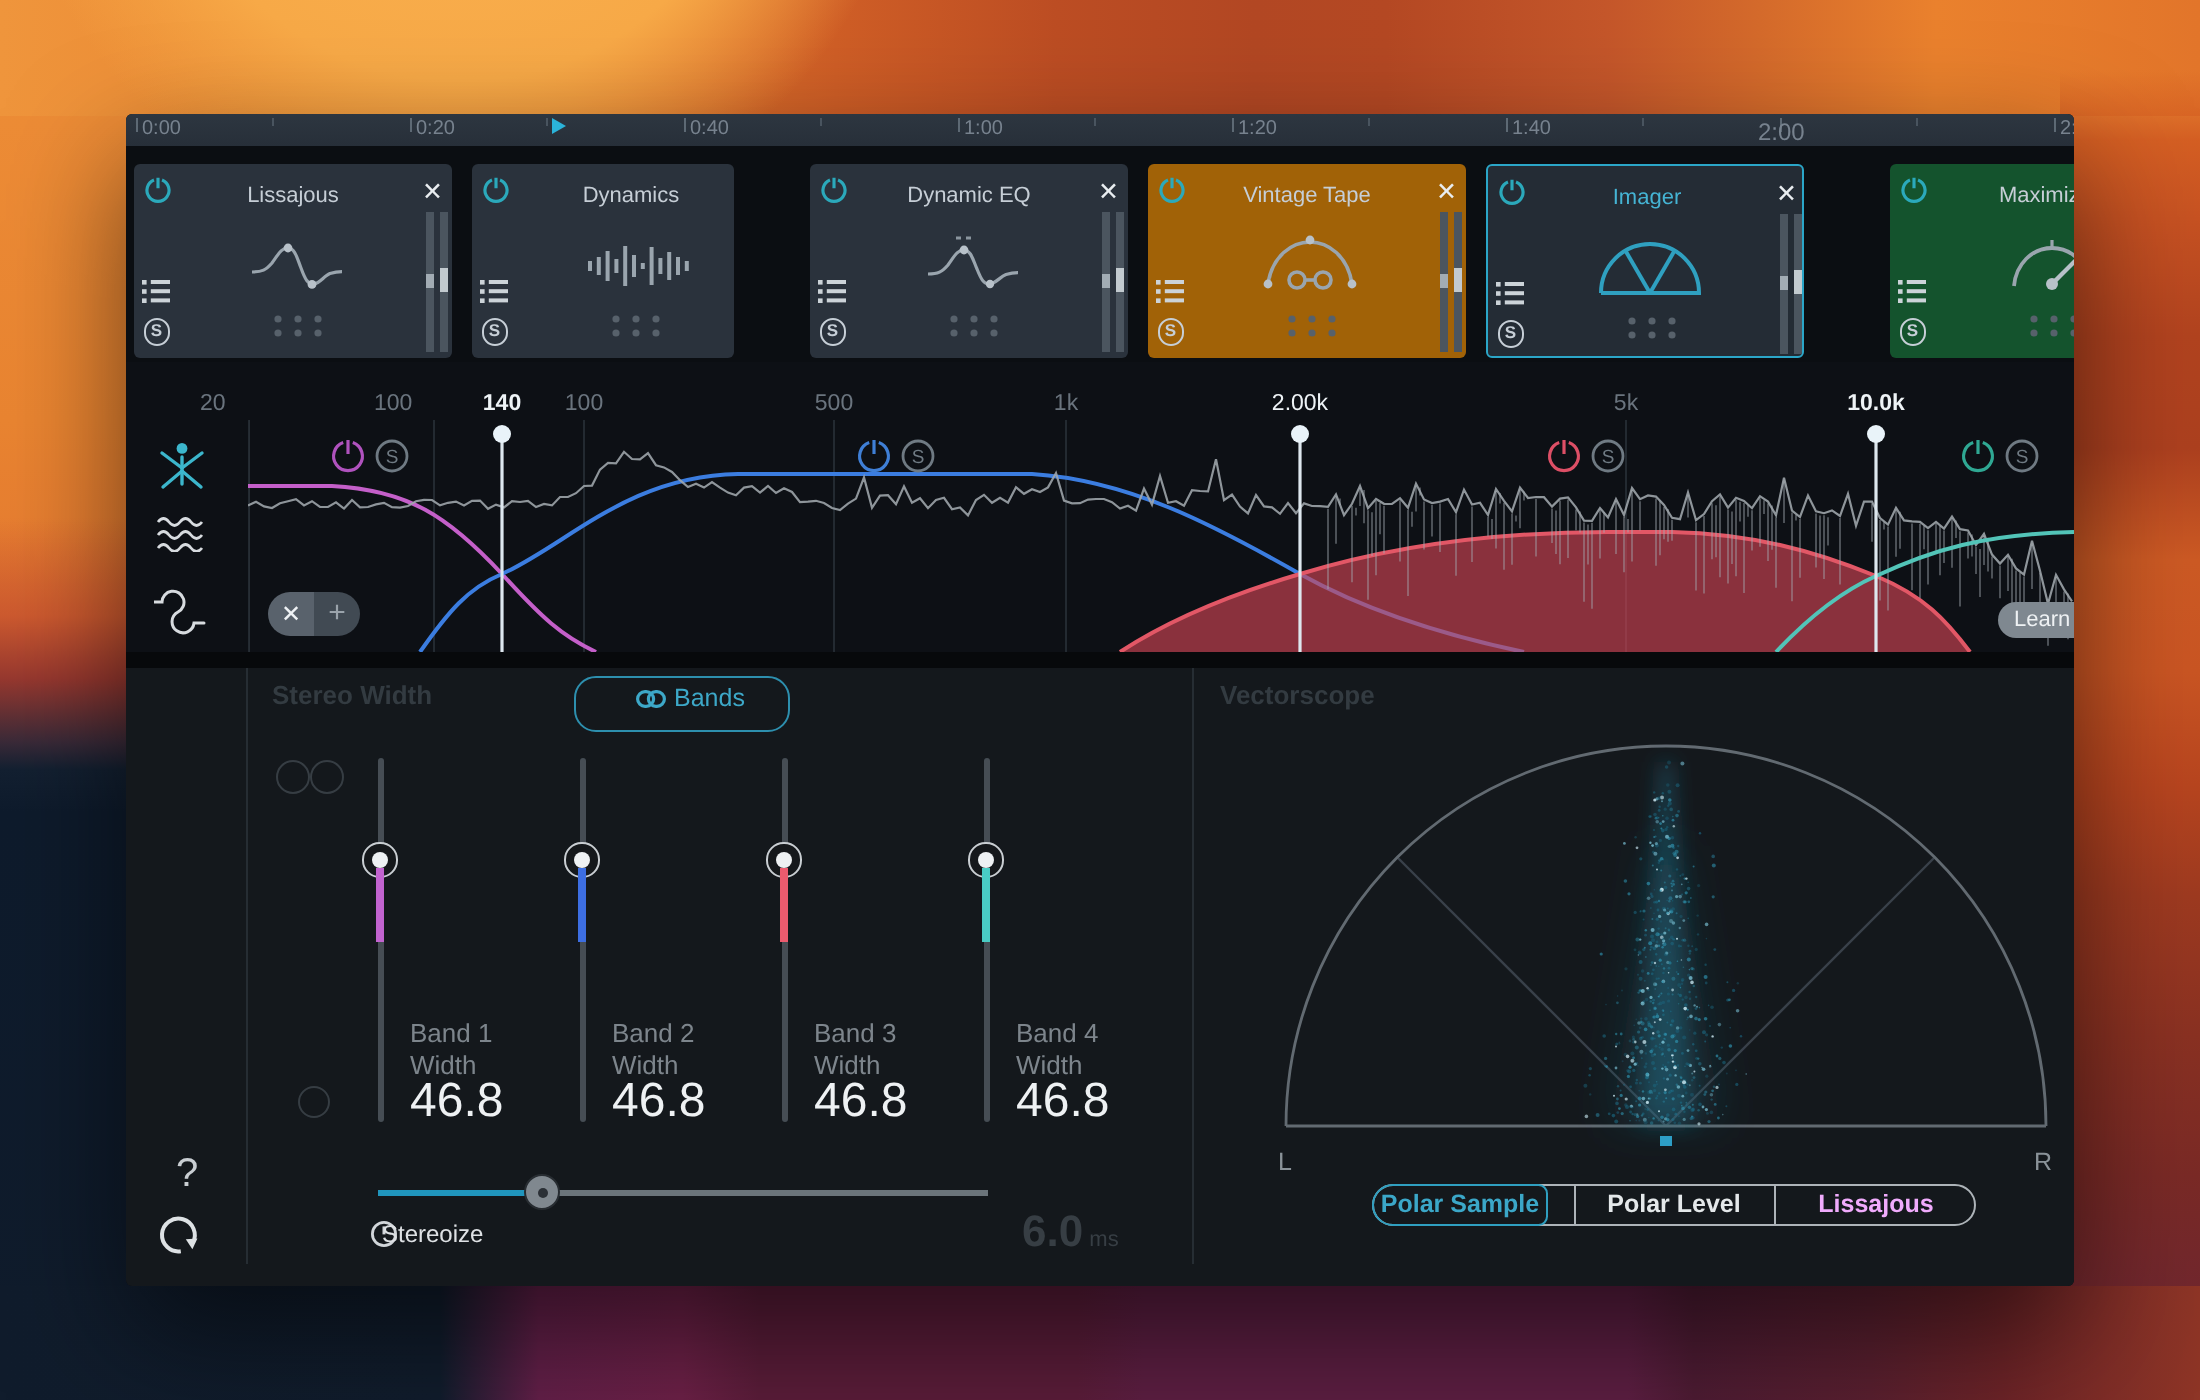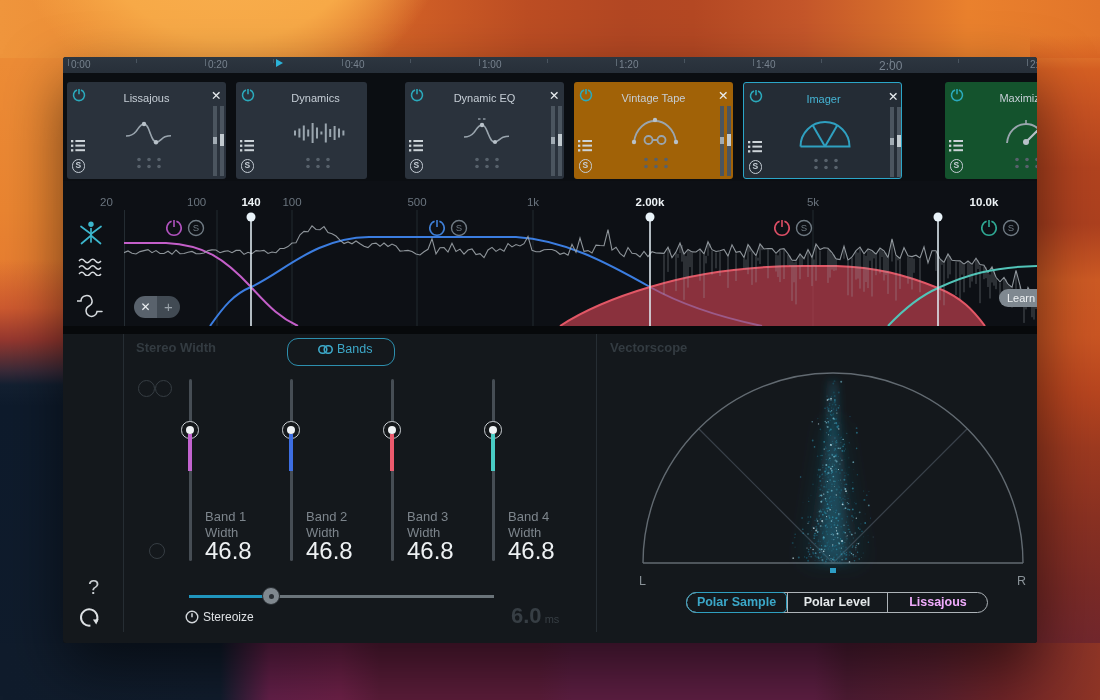--- a/index.html
+++ b/index.html
@@ -267,23 +267,23 @@
         <circle cx="29" cy="9.5" r="1.8" fill="#57616b"></circle>
       </svg>
     </div>
  <div style="position:absolute;left:0;top:124px;width:974px;height:145px;background:#0d1015"></div>
  <div style="position:absolute;left:37px;top:139px;width:60px;text-align:left;font-size:11.5px;font-weight:normal;color:#6a747e">20</div>
     <div style="position:absolute;left:124px;top:139px;width:60px;font-size:11.5px;font-weight:normal;color:#6a747e">100</div>
     <div style="position:absolute;left:158px;top:139px;width:60px;text-align:center;font-size:11.5px;font-weight:bold;color:#eef3f6">140</div>
     <div style="position:absolute;left:199px;top:139px;width:60px;text-align:center;font-size:11.5px;font-weight:normal;color:#6a747e">100</div>
     <div style="position:absolute;left:324px;top:139px;width:60px;text-align:center;font-size:11.5px;font-weight:normal;color:#6a747e">500</div>
     <div style="position:absolute;left:440px;top:139px;width:60px;text-align:center;font-size:11.5px;font-weight:normal;color:#6a747e">1k</div>
-    <div style="position:absolute;left:557px;top:139px;width:60px;text-align:center;font-size:11.5px;font-weight:bold;color:#eef3f6">2.00k</div>
+    <div style="position:absolute;left:557px;top:139px;width:60px;text-align:center;font-size:11.5px;font-weight:normal;color:#eef3f6">2.00k</div>
     <div style="position:absolute;left:720px;top:139px;width:60px;text-align:center;font-size:11.5px;font-weight:normal;color:#6a747e">5k</div>
-    <div style="position:absolute;left:891px;top:139px;width:60px;text-align:center;font-size:11.5px;font-weight:bold;color:#eef3f6">10.0k</div>
+    <div style="position:absolute;left:845px;top:139px;width:60px;text-align:center;font-size:11.5px;font-weight:bold;color:#eef3f6">10.0k</div>
  <div style="position:absolute;left:60.5px;top:153px;width:1px;height:116px;background:#272e35"></div>
  <svg style="position:absolute;left:61px;top:153px" width="913" height="116" viewBox="0 0 913 116">
 <line x1="0" y1="0" x2="0" y2="116" stroke="#232a31" stroke-width="1"></line>
       <line x1="93" y1="0" x2="93" y2="116" stroke="#232a31" stroke-width="1"></line>
       <line x1="168" y1="0" x2="168" y2="116" stroke="#232a31" stroke-width="1"></line>
       <line x1="293" y1="0" x2="293" y2="116" stroke="#232a31" stroke-width="1"></line>
       <line x1="409" y1="0" x2="409" y2="116" stroke="#232a31" stroke-width="1"></line>
       <line x1="689" y1="0" x2="689" y2="116" stroke="#232a31" stroke-width="1"></line>
 <path d="M0,33 L42,33 C80,35 100,48 127,77 C147,99 157,108 174,116" fill="none" stroke="#c45fc9" stroke-width="2"></path>
 <path d="M86,116 C100,96 110,84 127,77 C160,62 190,28 245,27 L392,27 C440,30 482,52 526,77 C560,96 600,108 638,116" fill="none" stroke="#3b7de0" stroke-width="2"></path>
@@ -467,21 +467,21 @@
 <path d="M1,16 q2.75,-3.5 5.5,0 t5.5,0 t5.5,0 t5.5,0"></path>
 </g>
     </svg>
 <svg style="position:absolute;left:14px;top:233px" width="26" height="30" viewBox="0 0 26 30">
 <path d="M0,11 L4,11 A5.5,5.5 0 1 1 12,16 A5.5,5.5 0 1 0 20,21.5 L25,21.5" fill="none" stroke="#d7dbdf" stroke-width="1.5" stroke-linecap="round"></path>
 </svg>
  <div style="position:absolute;left:71px;top:239px;width:46px;height:22px;border-radius:11px;overflow:hidden">
 <div style="position:absolute;left:0;top:0;width:23px;height:22px;background:#59626c;color:#eef1f4;font-size:12px;text-align:center;line-height:22px">✕</div>
 <div style="position:absolute;left:23px;top:0;width:23px;height:22px;background:#414a53;color:#9aa3ab;font-size:15px;text-align:center;line-height:21px">+</div>
 </div>
-<div style="position:absolute;left:936px;top:232px;width:52px;height:18px;background:#7f8890;border-radius:9px;color:#eef1f3;font-size:11px;text-align:left;padding-left:8px;line-height:18px;box-sizing:border-box">Learn</div>
+<div style="position:absolute;left:936px;top:244px;width:52px;height:18px;background:#7f8890;border-radius:9px;color:#eef1f3;font-size:11px;text-align:left;padding-left:8px;line-height:18px;box-sizing:border-box">Learn</div>
  <div style="position:absolute;left:0;top:269px;width:974px;height:8px;background:#07090b"></div>
  <div style="position:absolute;left:0;top:277px;width:974px;height:309px;background:#14181c"></div>
  <div style="position:absolute;left:60px;top:277px;width:1px;height:298px;background:#262d33"></div>
  <div style="position:absolute;left:533px;top:277px;width:1px;height:298px;background:#262d33"></div>
 
 <div style="position:absolute;left:73px;top:283px;font-size:13px;color:#333b41;font-weight:bold">Stereo Width</div>
 <div style="position:absolute;left:224px;top:281px;width:108px;height:28px;border:1.3px solid #2d8fae;border-radius:11px;box-sizing:border-box">
 <svg style="position:absolute;left:30px;top:5.5px" width="15" height="9" viewBox="0 0 15 9">
         <g fill="none" stroke="#3da8c8" stroke-width="1.6">
           <rect x="0.8" y="0.8" width="8" height="7.4" rx="3.7"></rect>
@@ -518,21 +518,21 @@
     <div style="position:absolute;left:445px;top:452px;font-size:13px;color:#7d858c;line-height:15.5px">Band 4<br>Width</div>
     <div style="position:absolute;left:445px;top:480px;font-size:24px;color:#eef1f3">46.8</div>
 <div style="position:absolute;left:126px;top:538px;width:305px;height:2.5px;background:#6b747a"></div>
 <div style="position:absolute;left:126px;top:538px;width:76px;height:2.5px;background:#2095bd"></div>
 <div style="position:absolute;left:199px;top:530px;width:18px;height:18px;background:#80888f;border:1.5px solid #272c31;border-radius:50%;box-sizing:border-box"></div>
 <div style="position:absolute;left:205.5px;top:536.5px;width:5px;height:5px;background:#2b3036;border-radius:50%"></div>
 <svg style="position:absolute;left:122px;top:553px" width="14" height="14" viewBox="0 0 14 14">
       <circle cx="7" cy="7" r="5.8" fill="none" stroke="#d2d6da" stroke-width="1.4"></circle>
       <line x1="7" y1="3.2" x2="7" y2="7.2" stroke="#d2d6da" stroke-width="1.5"></line>
     </svg>
-<div style="position:absolute;left:140px;top:553px;font-size:12px;color:#dee1e4">Stereoize</div>
+<div style="position:absolute;left:128px;top:553px;font-size:12px;color:#dee1e4">Stereoize</div>
 <div style="position:absolute;left:448px;top:546px;font-size:22px;color:#373e44;font-weight:bold">6.0<span style="font-size:11px;font-weight:normal"> ms</span></div>
 <div style="position:absolute;left:25px;top:519px;font-size:20px;color:#c9ced2">?</div>
 <svg style="position:absolute;left:14px;top:548px" width="25" height="25" viewBox="0 0 25 25">
 <path d="M13.4,20.6 A8.2,8.2 0 1 1 19.4,16.4" fill="none" stroke="#dde1e4" stroke-width="2"></path>
 <path d="M21.7,14.2 L15.9,14.6 L19.2,19.6 Z" fill="#dde1e4"></path>
 </svg>
 
 <div style="position:absolute;left:547px;top:283px;font-size:13px;color:#333b41;font-weight:bold">Vectorscope</div>
 <svg style="position:absolute;left:570px;top:308px" width="404px" height="215" viewBox="570 308 404 215">
 <defs>
@@ -1189,15 +1189,15 @@
       <circle cx="774.8" cy="480.7" r="0.6" fill="#7cc5d9" opacity="0.73"></circle>
       <circle cx="789.9" cy="489.0" r="0.8" fill="#2f95b2" opacity="0.46"></circle>
       <circle cx="768.2" cy="433.9" r="0.5" fill="#2f95b2" opacity="0.65"></circle>
 <rect x="767" y="511" width="6" height="5" fill="#2d9ec6"></rect>
 </svg>
 <div style="position:absolute;left:576px;top:517px;font-size:12.5px;color:#8a9298">L</div>
 <div style="position:absolute;left:954px;top:517px;font-size:12.5px;color:#8a9298">R</div>
 <div style="position:absolute;left:623px;top:535px;width:302px;height:21px;border:1px solid #adb3b8;border-radius:11px;box-sizing:border-box"></div>
 <div style="position:absolute;left:723.5px;top:535px;width:1px;height:21px;background:#adb3b8"></div>
 <div style="position:absolute;left:824px;top:535px;width:1px;height:21px;background:#adb3b8"></div>
-<div style="position:absolute;left:623px;top:535px;width:101px;height:21px;border:1.6px solid #2f9fc0;border-radius:11px 5px 5px 11px;box-sizing:border-box;text-align:center;font-size:12.5px;font-weight:bold;color:#3ba7c8;line-height:18px">Polar Sample</div>
+<div style="position:absolute;left:623px;top:535px;width:88px;height:21px;border:1.6px solid #2f9fc0;border-radius:11px 5px 5px 11px;box-sizing:border-box;text-align:center;font-size:12.5px;font-weight:bold;color:#3ba7c8;line-height:18px">Polar Sample</div>
 <div style="position:absolute;left:724px;top:535px;width:100px;height:21px;text-align:center;font-size:12.5px;font-weight:bold;color:#e4e8ea;line-height:21px">Polar Level</div>
 <div style="position:absolute;left:824px;top:535px;width:102px;height:21px;text-align:center;font-size:12.5px;font-weight:bold;color:#f0abfc;line-height:21px">Lissajous</div>
 </div>
 </body></html>

